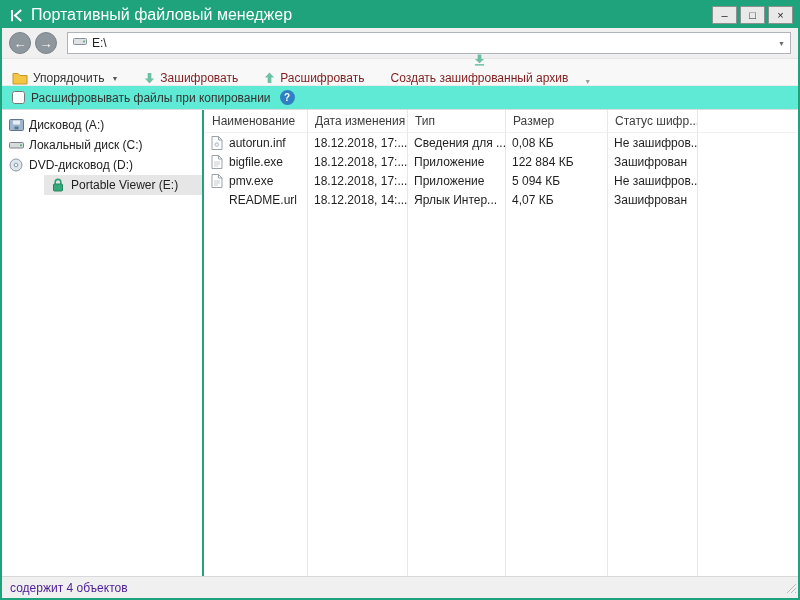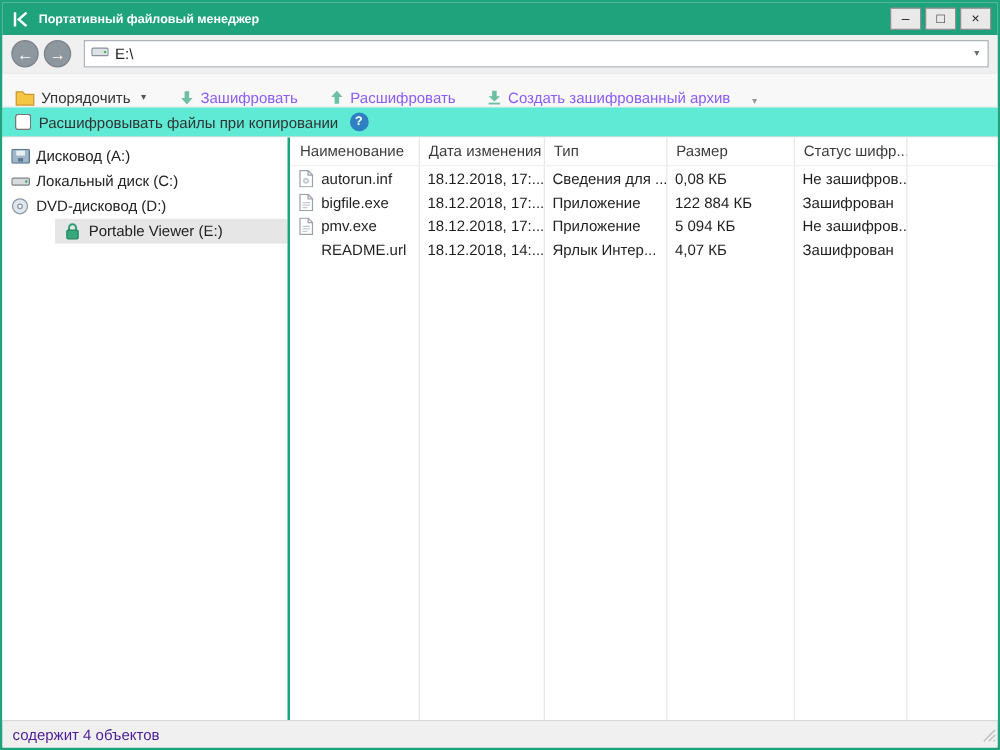--- a/index.html
+++ b/index.html
@@ -4,54 +4,54 @@
 <style>
   * { margin:0; padding:0; box-sizing:border-box; }
   html,body { width:800px; height:600px; overflow:hidden; }
   body { font-family:"Liberation Sans", sans-serif; font-size:12px; color:#222; background:#fff; }
 
   .window { width:800px; height:600px; border:2px solid #1fa37c; display:flex; flex-direction:column; background:#f0f0f0; }
 
   
   .titlebar { height:26px; flex:0 0 auto; background:#1fa37c; display:flex; align-items:center; padding:0 5px 0 7px; color:#fff; }
   .titlebar .logo { display:flex; align-items:center; margin-right:7px; }
-  .titlebar .title { font-weight:bold; font-size:10px; flex:1; white-space:nowrap; }
+  .titlebar .title { font-weight:normal; font-size:16px; flex:1; white-space:nowrap; }
   .win-controls { display:flex; align-items:center; }
   .win-btn { width:25px; height:18px; margin-left:3px; background:#e9e9e9; border:1px solid #8f8f8f; border-radius:1px;
              display:flex; align-items:center; justify-content:center; font-size:11px; line-height:1; color:#222; cursor:default; }
 
   
   .navbar { height:30px; flex:0 0 auto; background:#f0f0f0; display:flex; align-items:center; padding:0 7px; }
   .nav-circle { width:22px; height:22px; border-radius:50%; background:#8f979e; border:1px solid #7b838a; color:#fff;
                 display:flex; align-items:center; justify-content:center; font-size:13px; line-height:1; margin-right:4px; }
   .addressbar { flex:1; height:22px; margin-left:6px; background:#fff; border:1px solid #aeb4b9; display:flex; align-items:center; padding-left:5px; }
   .addressbar .addr-text { margin-left:5px; flex:1; }
   .addr-drop { width:17px; height:100%; display:flex; align-items:center; justify-content:center; font-size:7px; color:#6a6a6a; }
 
   
   .toolbar { height:28px; flex:0 0 auto; background:#f8f8f8; border-top:1px solid #e6e6e6; border-bottom:1px solid #ececec;
              display:flex; align-items:flex-end; padding:0 10px; }
   .tb-item { display:flex; align-items:center; gap:5px; margin-right:26px; white-space:nowrap; }
   .tb-item.enabled { color:#333; }
-  .tb-item.disabled { color:#8b5cf6; }
+  .tb-item.disabled { color:#7f1d1d; }
   .tb-caret { font-size:7px; color:#555; margin-left:2px; }
   .tb-icon { display:flex; align-items:center; }
   .tb-item.disabled .tb-icon svg { opacity:.75; }
   .archive-caret { font-size:7px; color:#9a9a9a; margin-left:4px; }
 
   
   .optionbar { height:24px; flex:0 0 auto; background:#5eead4; border-bottom:1px solid #dcdcdc; display:flex; align-items:center; padding-left:10px; }
   .optionbar input[type=checkbox] { width:13px; height:13px; margin-right:6px; }
   .optionbar .opt-label { color:#333; }
   .info-badge { width:15px; height:15px; border-radius:50%; background:#2f80c3; color:#fff; font-weight:bold; font-size:10px;
                 display:flex; align-items:center; justify-content:center; margin-left:9px; }
 
   
   .main { flex:1; display:flex; background:#fff; min-height:0; }
-  .sidebar { width:228px; flex:0 0 auto; background:#fff; padding-top:5px; }
+  .sidebar { width:200px; flex:0 0 auto; background:#fff; padding-top:5px; }
   .side-item { height:20px; display:flex; align-items:center; padding-left:5px; white-space:nowrap; }
   .side-item .side-icon { width:18px; display:flex; justify-content:center; margin-right:4px; flex:0 0 auto; }
   .side-item.selected { background:#e6e6e6;margin-left:42px; }
   .green-divider { width:2px; flex:0 0 auto; background:#1fa37c; }
 
   .filepane { flex:1; position:relative; background:#fff; overflow:hidden; }
   .col-line { position:absolute; top:0; bottom:0; width:1px; background:#e8e8e8; }
   .col-line.c1 { left:103px; } .col-line.c2 { left:203px; } .col-line.c3 { left:301px; }
   .col-line.c4 { left:403px; } .col-line.c5 { left:493px; }
 
@@ -123,21 +123,21 @@
 
     <span class="tb-item disabled">
       <span class="tb-icon">
         <svg width="11" height="12" viewBox="0 0 12 13">
             <path d="M6 .5L11 6H8v6H4V6H1z" fill="#3fae88"></path>
           </svg>
       </span>
       <span>Расшифровать</span>
     </span>
 
-    <span class="tb-item disabled" style="margin-right:12px;">
+    <span class="tb-item disabled" style="margin-right:12px;flex-direction:column;">
       <span class="tb-icon">
         <svg width="11" height="12" viewBox="0 0 12 13">
             <path d="M4 0.5h4v5h3L6 10 1 5.5h3z" fill="#3fae88"></path>
             <rect x="1" y="11" width="10" height="1.6" fill="#3fae88"></rect>
           </svg>
       </span>
       <span>Создать зашифрованный архив</span>
     </span>
     <span class="archive-caret">▼</span>
   </div>

